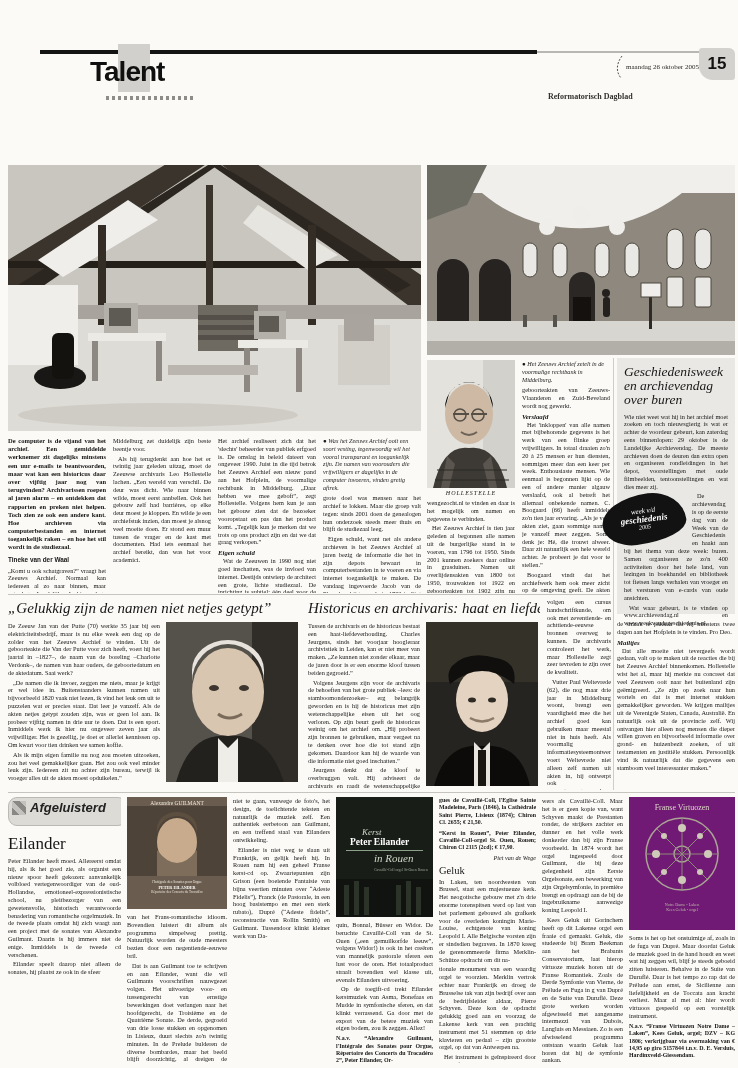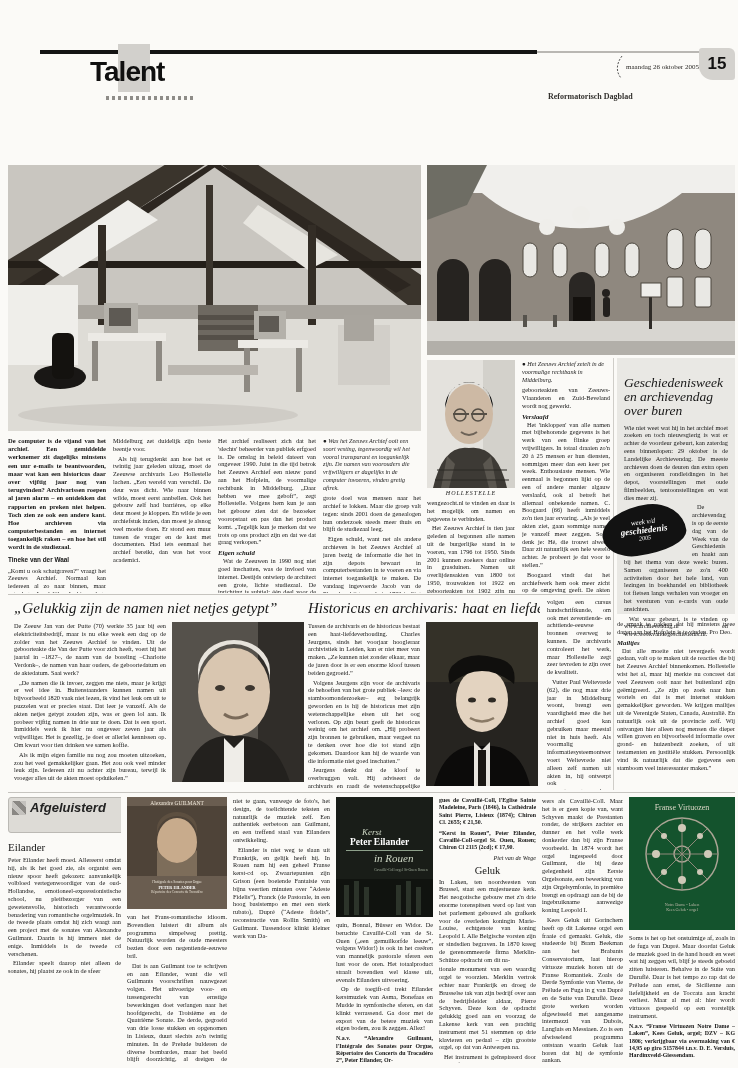--- a/index.html
+++ b/index.html
@@ -47,50 +47,50 @@
   .midright .colB{width:88px;overflow:hidden;}
   .portrait-cap{font-size:6px;letter-spacing:1px;text-align:center;margin:2px 0 3px 0;font-style:italic;}
 
   .col7{position:absolute;left:547px;top:598px;width:64px;height:192px;overflow:hidden;}
   .vline{position:absolute;left:613px;top:358px;width:1px;height:432px;background:#cfcdc8;}
   .hrule1{position:absolute;left:8px;top:594px;width:602px;height:1px;background:#c6c4bf;}
   .hrule2{position:absolute;left:8px;top:792px;width:727px;height:1px;background:#c6c4bf;}
 
   
   .sidebar{position:absolute;left:617px;top:358px;width:118px;height:256px;background:#e9e8e4;
-           padding:18px 7px;box-sizing:border-box;overflow:visible;}
+           padding:7px 7px;box-sizing:border-box;overflow:visible;}
   .sidebar h2{font-size:13.5px;font-style:italic;font-weight:normal;line-height:1.05;margin:0 0 5px 0;}
   .weeklogo{float:left;width:84px;height:50px;margin:2px 6px 2px -22px;background:#121212;
             border-radius:58% 42% 62% 38% / 55% 60% 40% 45%;transform:rotate(-7deg);
             color:#fff;display:flex;flex-direction:column;align-items:center;justify-content:center;
             font-style:italic;line-height:1;}
   .weeklogo .l1{font-size:7px;}
   .weeklogo .l2{font-size:9px;font-weight:bold;}
   .weeklogo .l3{font-size:6px;}
   .sidebar-cont{position:absolute;left:617px;top:620px;width:118px;height:170px;overflow:hidden;}
 
   
-  .gelukkig{position:absolute;left:8px;top:600px;width:292px;height:192px;overflow:hidden;margin-left:6px;}
+  .gelukkig{position:absolute;left:8px;top:600px;width:292px;height:192px;overflow:hidden;}
   .gelukkig h2,.historicus h2{font-size:15px;font-style:italic;font-weight:normal;margin:0 0 5px 0;white-space:nowrap;}
   .gelukkig .row{display:flex;gap:6px;}
   .gelukkig .txt{width:152px;}
   .historicus{position:absolute;left:308px;top:600px;width:232px;height:192px;overflow:hidden;}
   .historicus .row{display:flex;gap:6px;}
   .historicus .txt{width:112px;overflow:hidden;}
 
   
   .bottom{position:absolute;left:8px;top:797px;width:727px;height:266px;display:flex;gap:6px;overflow:hidden;}
   .bcol{overflow:hidden;}
   .afg-label{display:flex;align-items:center;gap:4px;background:#dddbd6;border:1px solid #bbb9b4;
-             border-radius:3px;padding:2px 6px 17px 3px;margin-bottom:8px;width:108px;}
+             border-radius:9px;padding:2px 6px 10px 3px;margin-bottom:8px;width:108px;}
   .afg-check{width:14px;height:14px;background:
      linear-gradient(45deg,#8a8884 25%,#c4c2be 25% 50%,#8a8884 50% 75%,#c4c2be 75%);}
   .afg-text{font-size:13px;font-weight:bold;font-style:italic;font-family:"Liberation Sans",sans-serif;color:#222;}
-  .btitle{font-size:11px;font-weight:normal;margin:0 0 3px 0;}
-  .geluk-title{font-size:10.5px;margin:4px 0 2px 0;font-weight:normal;text-align:center;}
+  .btitle{font-size:17px;font-weight:normal;margin:0 0 3px 0;}
+  .geluk-title{font-size:10.5px;margin:4px 0 2px 0;font-weight:normal;}
   .cd{margin-bottom:4px;}
 </style>
 </head>
 <body>
 
 <div class="page">
 
   <div>
     <div class="rule-black"></div>
     <div class="rule-gray"></div>
@@ -382,21 +382,21 @@
       <p class="p">tionale monument van een waardig orgel te voorzien. Merklin vertrok echter naar Frankrijk en droeg de Brusselse tak van zijn bedrijf over aan de bedrijfsleider aldaar, Pierre Schyven. Deze kon de opdracht gelukkig goed aan en voorzag de Lakense kerk van een prachtig instrument met 51 stemmen op drie klavieren en pedaal – zijn grootste orgel, op dat van Antwerpen na.</p>
       <p class="p ind">Het instrument is geïnspireerd door de symfonische orgels van de Franse bou-</p>
     </div>
 
     <div class="bcol" style="width:81px;">
       <p class="p">wers als Cavaillé-Coll. Maar het is er geen kopie van, want Schyven maakt de Prestanten ronder, de strijkers zachter en dunner en het volle werk donkerder dan bij zijn Franse voorbeeld. In 1874 wordt het orgel ingespeeld door Guilmant, die bij deze gelegenheid zijn Eerste Orgelsonate, een bewerking van zijn Orgelsymfonie, in première brengt en opdraagt aan de bij de ingebruikname aanwezige koning Leopold I.</p>
       <p class="p ind">Kees Geluk uit Gorinchem heeft op dit Lakense orgel een fraaie cd gemaakt. Geluk, die studeerde bij Bram Beekman aan het Brabants Conservatorium, laat hierop virtuoze muziek horen uit de Franse Romantiek. Zoals de Derde Symfonie van Vierne, de Prélude en Fuga in g van Dupré en de Suite van Duruflé. Deze grote werken worden afgewisseld met aangename intermezzi van Dubois, Langlais en Messiaen. Zo is een afwisselend programma ontstaan waarin Geluk laat horen dat hij de symfonie aankan.</p>
     </div>
 
     <div class="bcol" style="width:106px;">
-      <div class="cd" style="width:106px;height:133px;background:#14532d;position:relative;text-align:center;padding-top:6px;box-sizing:border-box;">
+      <div class="cd" style="width:106px;height:133px;background:#701a75;position:relative;text-align:center;padding-top:6px;box-sizing:border-box;">
         <div style="font-size:8px;color:#ddd8c8;">Franse Virtuozen</div>
         <svg width="106" height="84" viewBox="0 0 106 84">
           <circle cx="53" cy="42" r="36" fill="none" stroke="#aaa494" stroke-width="1.5"></circle>
           <circle cx="53" cy="42" r="8" fill="none" stroke="#aaa494" stroke-width="1.5"></circle>
           <g stroke="#8f897a" stroke-width="1">
             <line x1="53" y1="6" x2="53" y2="78"></line>
               <line x1="17" y1="42" x2="89" y2="42"></line>
             <line x1="28" y1="17" x2="78" y2="67"></line>
               <line x1="78" y1="17" x2="28" y2="67"></line>
           </g>

